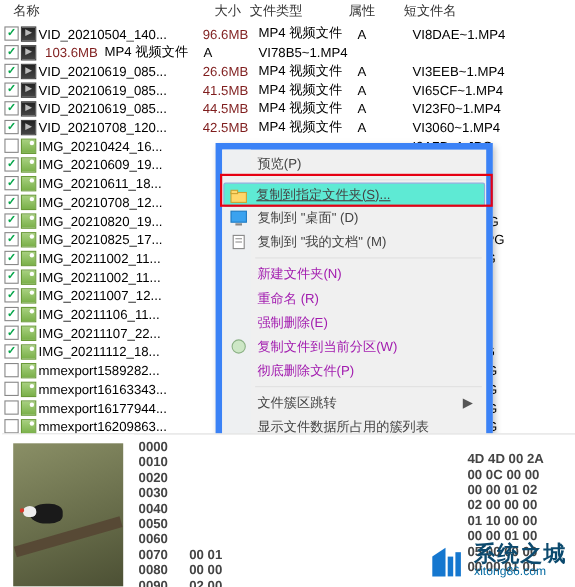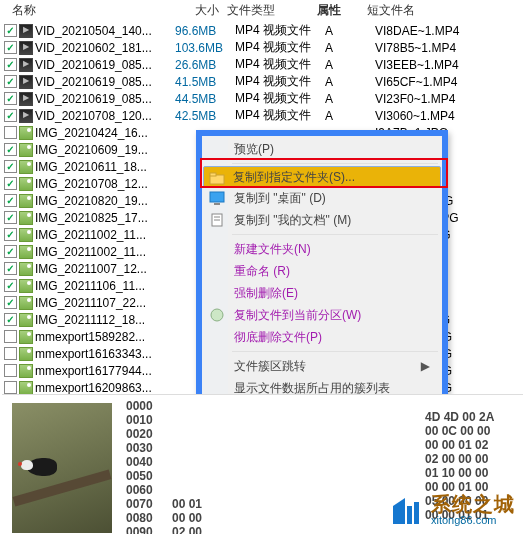--- a/index.html
+++ b/index.html
@@ -2,62 +2,62 @@
 <html><head>
 <meta charset="utf-8">
 <style>
 * { margin: 0; padding: 0; box-sizing: border-box; font-family: "Microsoft YaHei", SimSun, sans-serif; font-size: 12px; }
 body { background: #fff; width: 523px; height: 534px; overflow: hidden; position: relative; }
 .header { display: flex; align-items: center; height: 22px; padding: 0 4px; border-bottom: 1px solid transparent; }
 .header-cell { color: #333; padding: 0 0 0 8px; }
 .h-name { width: 155px; }
 .h-size { width: 60px; text-align: right; }
 .h-type { width: 90px; }
-.h-attr { width: 50px; font-weight: bold; }
+.h-attr { width: 50px; }
 .h-short { flex: 1; }
 .file-list { }
 .row { display: flex; align-items: center; height: 17px; padding: 0 4px; }
 .checkbox { width: 13px; height: 13px; border: 1px solid #888; margin-right: 2px; display: flex; align-items: center; justify-content: center; font-size: 10px; color: #07a64b; font-weight: bold; line-height: 1; }
 .file-icon { width: 14px; height: 14px; margin-right: 2px; display: inline-block; }
 .icon-video { background: linear-gradient(#222,#444); border: 1px solid #444; position: relative; }
 .icon-video::after { content: '▶'; position: absolute; left: 3px; top: 0px; font-size: 8px; color: #bbb; }
 .icon-image { background: linear-gradient(#a7d07f,#7ab049); border: 1px solid #699a37; position: relative; }
 .icon-image::after { content: ''; position: absolute; right:1px; top:1px; width:4px; height:4px; background:#fff; border-radius:50%; }
 .col-name { width: 140px; white-space: nowrap; overflow: hidden; color: #000; }
-.col-size { width: 60px; text-align: left; color: #0369a1; white-space: nowrap; }
+.col-size { width: 60px; text-align: center; color: #7f1d1d; white-space: nowrap; }
 .col-type { width: 90px; color: #000; white-space: nowrap; overflow: hidden; }
 .col-attr { width: 50px; color: #000; }
 .col-short { flex: 1; color: #000; white-space: nowrap; }
 
 .context-menu { position: absolute; left: 196px; top: 130px; width: 252px; background: #f0f0f0; border: 6px solid #3b82f6; box-shadow: 2px 3px 6px rgba(0,0,0,.25); padding: 2px; }
 .menu-icon-strip { position: absolute; left: 0; top: 0; bottom: 0; width: 26px; background: #eef0f2; }
 .menu-item { position: relative; display: flex; align-items: center; height: 22px; padding-left: 30px; color: #444; }
 .menu-item.disabled { color: #a21caf; }
 .menu-item .sub { margin-left: auto; margin-right: 10px; color: #555; }
 .menu-item .svgicon { position: absolute; left: 5px; top: 3px; width: 16px; height: 16px; }
 .menu-sep { height: 1px; background: #e0e0e0; margin: 3px 2px 3px 28px; }
 .menu-highlight { position: absolute; left: 200px; top: 158px; width: 248px; height: 30px; border: 2px solid #e60012; pointer-events: none; }
-.menu-item.selected { background: #eab308; border: 1px solid #8daede; height:22px; border-radius:2px; margin:-1px; padding-left:29px; }
+.menu-item.selected { background: #5eead4; border: 1px solid #8daede; height:22px; border-radius:2px; margin:-1px; padding-left:29px;text-decoration:underline; }
 
 .hex-panel { position: absolute; left: 2px; bottom: 0; width: 100%; height: 140px; display: flex; background: #fff; border-top: 1px solid #ddd; font-weight: bold; }
 .thumbnail { width: 120px; height: 145px; display: flex; align-items: center; justify-content: center; background:#fff; }
 .thumb-img { width: 100px; height: 130px; background: linear-gradient(160deg,#8a8f66 0%,#656a48 60%, #4c5034 100%); position: relative; overflow:hidden; }
 .bird { position:absolute; left:15px; top:55px; width:30px; height:18px; background:#1a1a1a; border-radius:50% 40% 40% 50%; }
 .bird::before { content:''; position:absolute; left:-6px; top:2px; width:12px; height:10px; background:#ececec; border-radius:50% 50% 40% 40%; }
 .bird::after { content:''; position:absolute; left:-9px; top:4px; width:4px; height:4px; background:#d93a2c; border-radius:50% 50% 60% 40%; }
 .branch { position:absolute; left:0; top:80px; width:100%; height:10px; background:#574935; transform:rotate(-16deg); }
 .hex-area { flex:1; font-family: Consolas, monospace; font-size: 12px; color:#444; white-space: pre; padding: 4px 0 0 4px; overflow: hidden; }
 .hex-area .row-hex { display: flex; height: 14px; }
 .hex-offset { width: 46px; color:#444; }
 .hex-bytes { flex:1; }
 .hex-ascii { width: 100px; margin-top: 11px; }
 
 .watermark { position: absolute; right: 8px; bottom: 6px; display: flex; align-items: center; gap: 6px; pointer-events:none; }
 .wm-logo { width: 36px; height: 36px; }
-.wm-text { font-size: 20px; font-weight: 700; color:#a16207; letter-spacing:1px; line-height:1; }
+.wm-text { font-size: 20px; font-weight: 700; color:#0c4a6e; letter-spacing:1px; line-height:1; }
 .wm-sub { font-size: 11px; color:#0369a1; }
 </style>
 </head>
 <body>
 
 <div class="header">
   <div class="header-cell h-name">名称</div>
   <div class="header-cell h-size">大小</div>
   <div class="header-cell h-type">文件类型</div>
   <div class="header-cell h-attr">属性</div>
@@ -70,21 +70,20 @@
       <span class="file-icon icon-video"></span>
       <span class="col-name">VID_20210504_140...</span>
       <span class="col-size">96.6MB</span>
       <span class="col-type">MP4 视频文件</span>
       <span class="col-attr">A</span>
       <span class="col-short">VI8DAE~1.MP4</span>
     </div>
     <div class="row">
       <span class="checkbox">✓</span>
       <span class="file-icon icon-video"></span>
-      <span class="col-name">VID_20210602_181...</span>
       <span class="col-size">103.6MB</span>
       <span class="col-type">MP4 视频文件</span>
       <span class="col-attr">A</span>
       <span class="col-short">VI78B5~1.MP4</span>
     </div>
     <div class="row">
       <span class="checkbox">✓</span>
       <span class="file-icon icon-video"></span>
       <span class="col-name">VID_20210619_085...</span>
       <span class="col-size">26.6MB</span>

